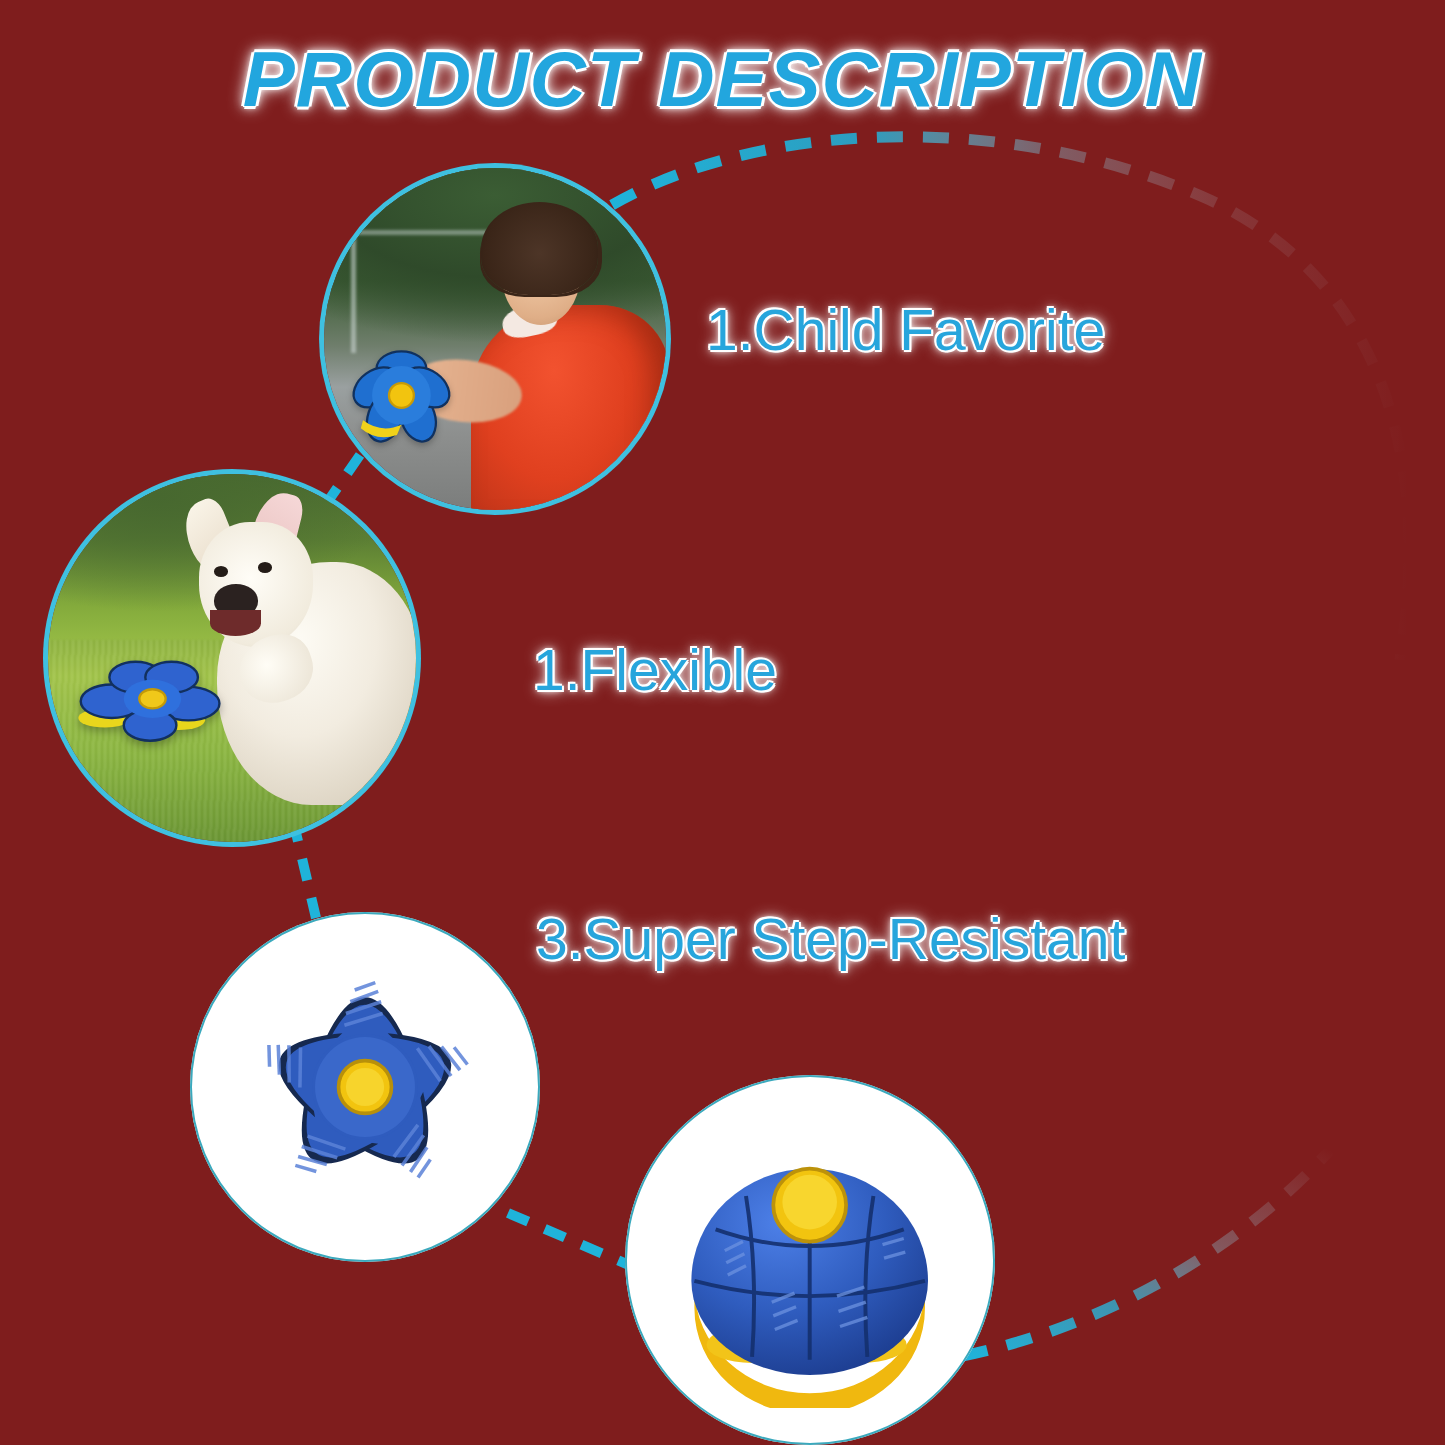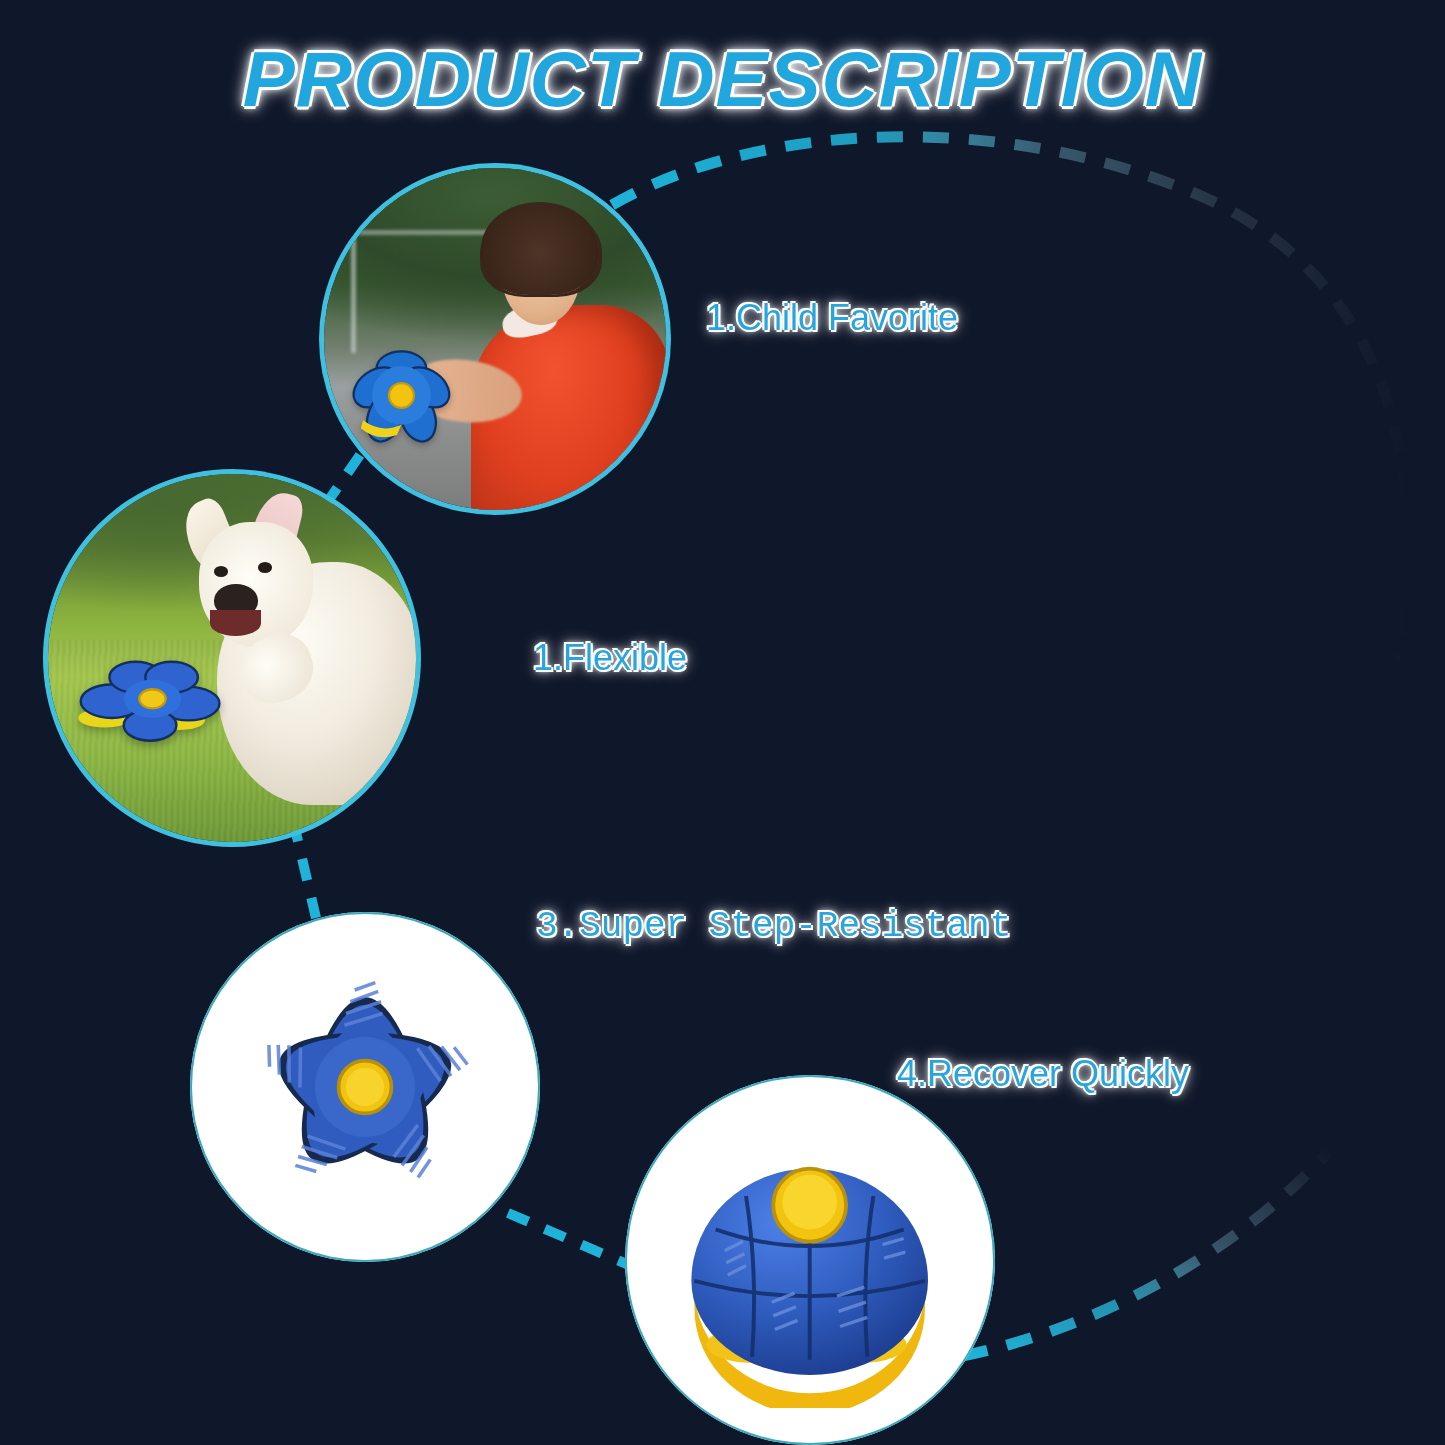--- a/index.html
+++ b/index.html
@@ -2,21 +2,21 @@
 <html><head>
 <meta charset="utf-8">
 <style>
   html,body{margin:0;padding:0;}
   body{
     width:1445px;height:1445px;
     background:#cceefd;
     font-family:"Liberation Sans", sans-serif;
     overflow:hidden;
   }
-  #stage{position:relative;width:1445px;height:1445px;background:#0f172a;}
+  #stage{position:relative;width:1445px;height:1445px;background:#7f1d1d;}
 
   
   .title{
     position:absolute; left:0; top:34px; width:1445px;
     text-align:center;
     font-size:78px;
     font-weight:bold;
     font-style:italic;
     letter-spacing:1px;
     color:#22a6de;
@@ -24,31 +24,31 @@
     paint-order:stroke fill;
     text-shadow:
        0 0 6px #ffffff, 0 0 12px #ffffff, 0 0 18px #ffffff,
        3px 0 0 #ffffff, -3px 0 0 #ffffff, 0 3px 0 #ffffff, 0 -3px 0 #ffffff;
     white-space:nowrap;
   }
 
   
   .label{
     position:absolute;
-    font-size:36px;
+    font-size:57px;
     color:#27a5dc;
     white-space:nowrap;
     text-shadow:
        0 0 5px #ffffff, 0 0 10px #ffffff, 0 0 16px #ffffff,
        2px 0 0 #ffffff, -2px 0 0 #ffffff, 0 2px 0 #ffffff, 0 -2px 0 #ffffff,
        2px 2px 0 #ffffff, -2px -2px 0 #ffffff;
   }
   #label1{left:706px; top:297px;}
   #label2{left:533px; top:637px;}
-  #label3{left:536px; top:906px;font-family:Liberation Mono, monospace;}
+  #label3{left:536px; top:906px;}
   #label4{left:897px; top:1053px;}
 
   
   .circle{
     position:absolute;
     border-radius:50%;
     overflow:hidden;
   }
   .photo-circle{ box-shadow:0 0 0 5px #3fc0e0; }
   .prod-circle{ background:#ffffff; box-shadow:0 0 0 2px #3ba9bd inset; }
@@ -357,15 +357,14 @@
       </g>
 
       <circle cx="100" cy="66" r="24" fill="#f2c40f" stroke="#bc920a" stroke-width="2.5"></circle>
       <circle cx="100" cy="64" r="18" fill="#f8d62e"></circle>
     </svg>
   </div>
 
   <div class="label" id="label1">1.Child Favorite</div>
   <div class="label" id="label2">1.Flexible</div>
   <div class="label" id="label3">3.Super Step-Resistant</div>
-  <div class="label" id="label4">4.Recover Quickly</div>
 
 </div>
 
 </body></html>

